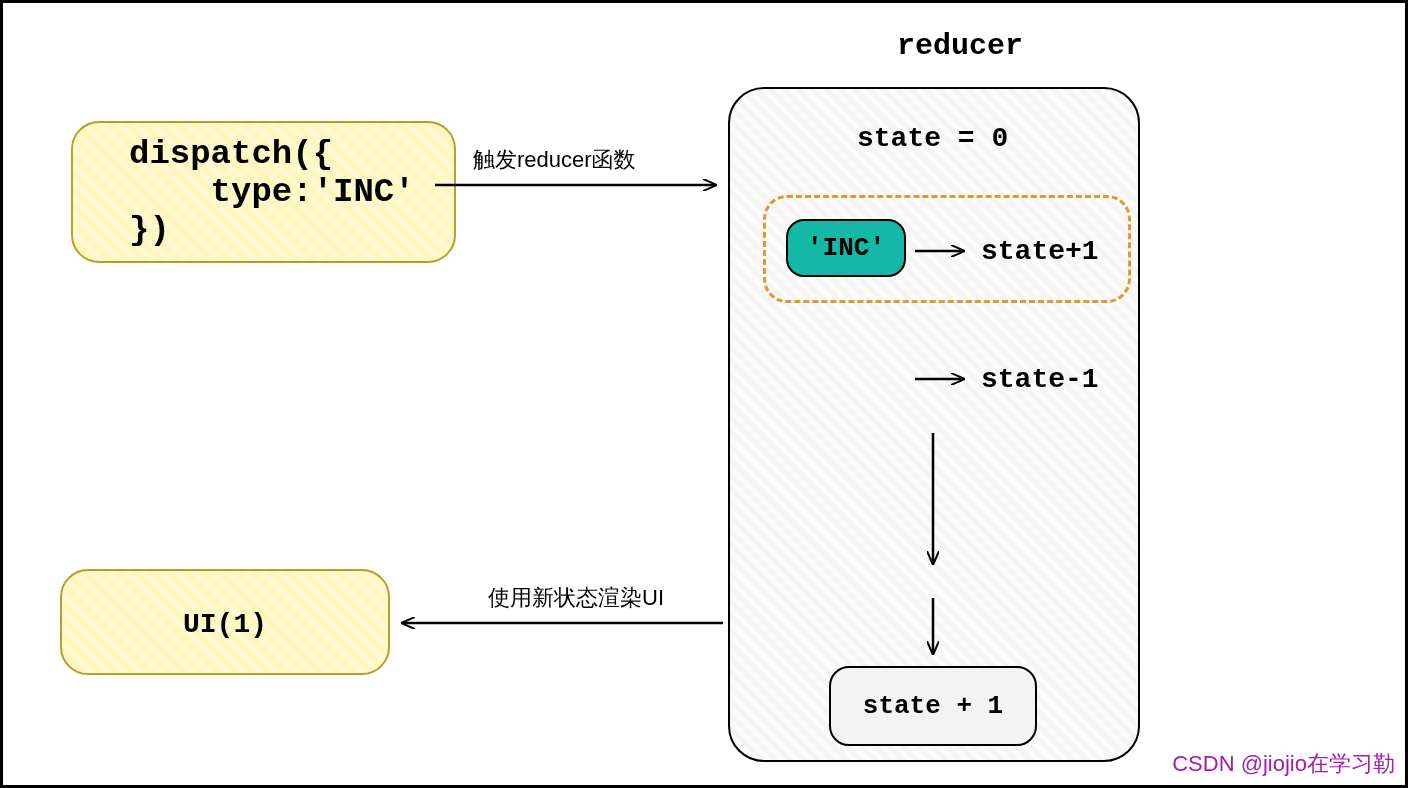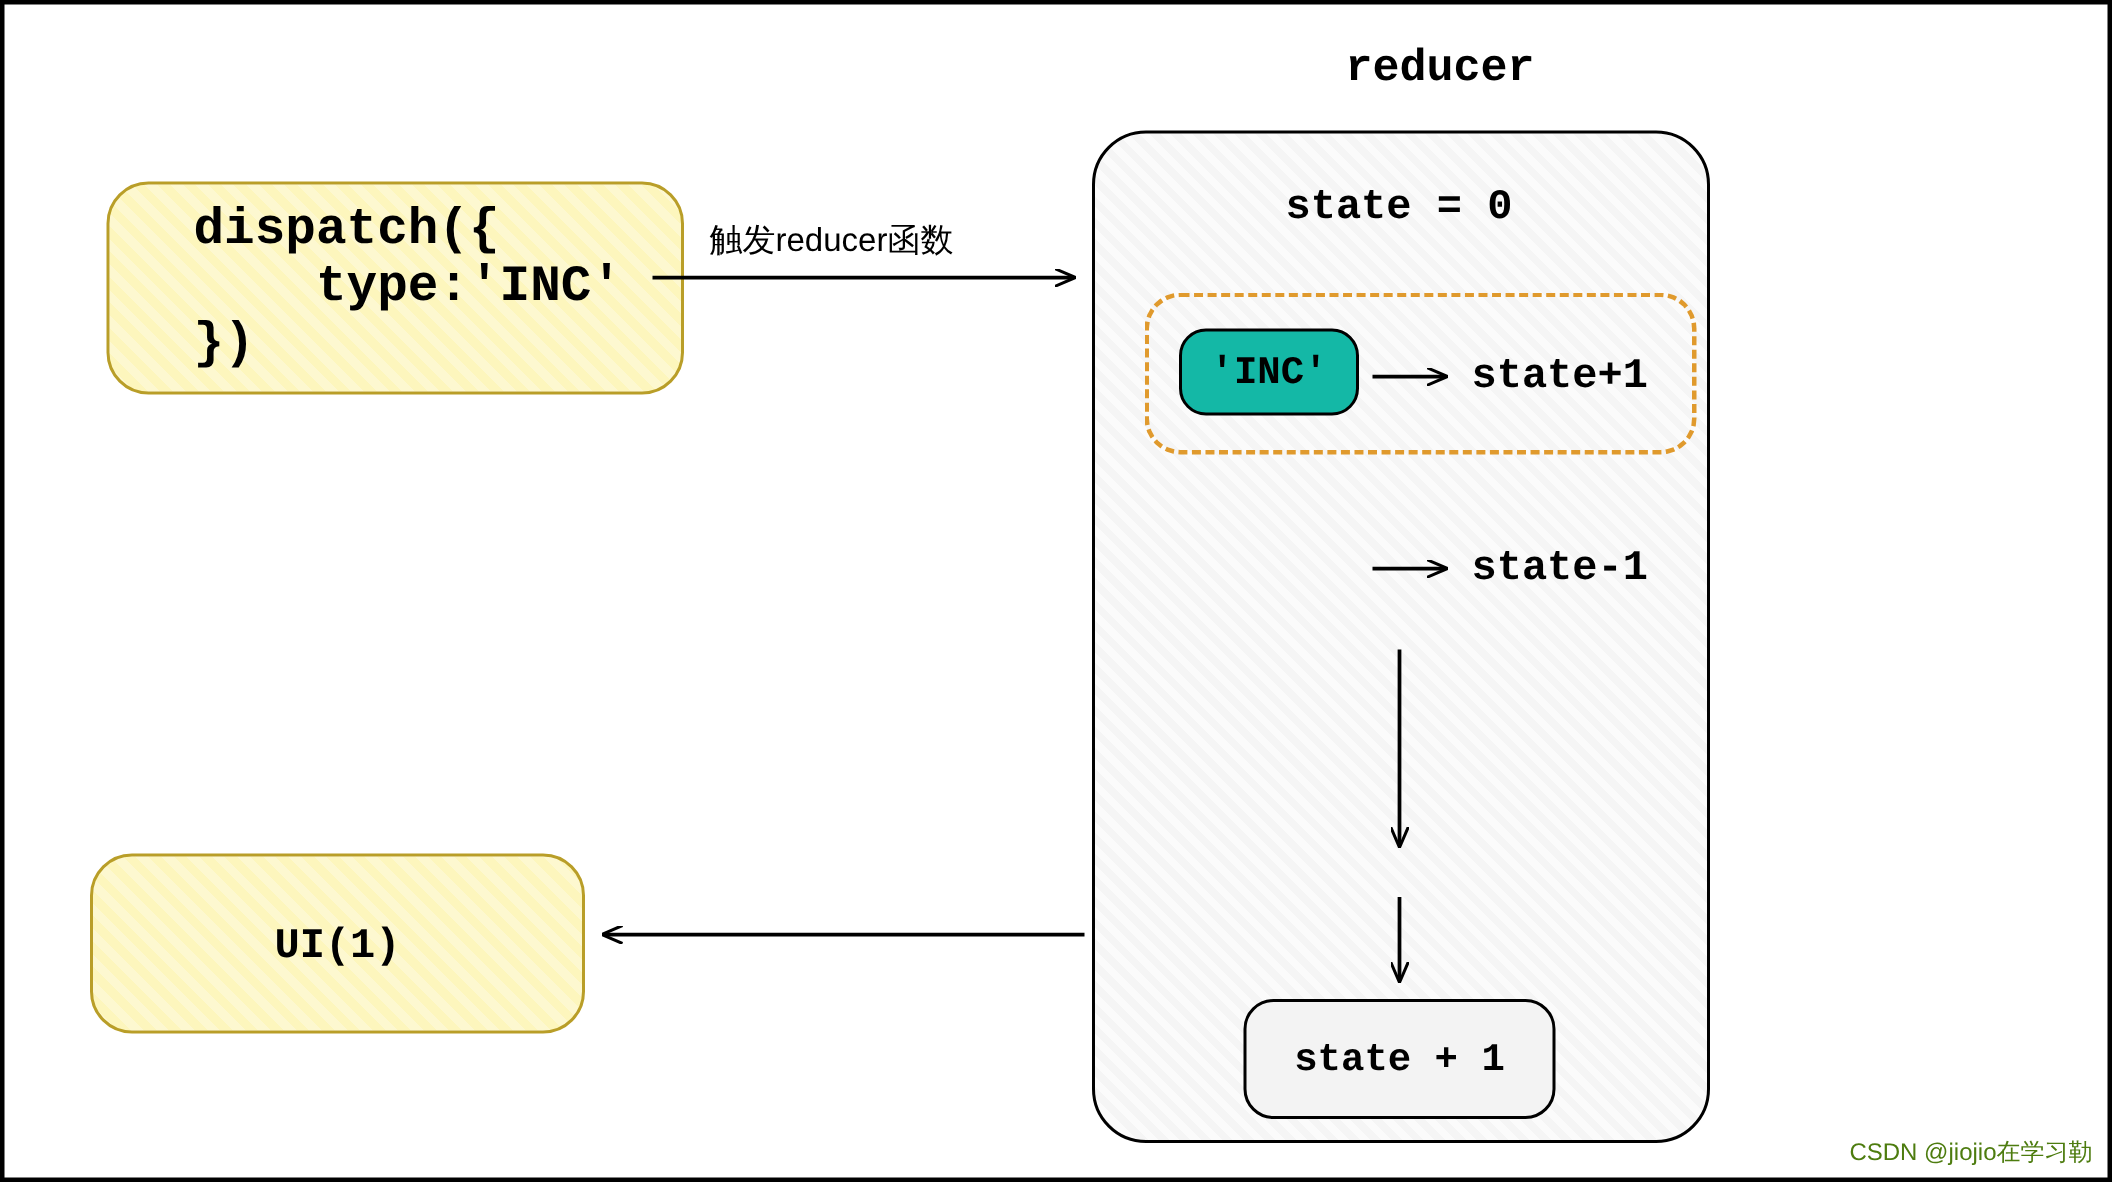--- a/index.html
+++ b/index.html
@@ -38,21 +38,21 @@
     background: repeating-linear-gradient(45deg, #fdf6bd 0 6px, #fdf8d0 6px 12px);
     border-color: #b99e28;
     padding-left: 56px;
     font-size: 34px;
     margin-left: 28px;
   }
   .ui-box {
     left: 57px;
     top: 566px;
     width: 330px;
-    height: 120px;
+    height: 106px;
     background: repeating-linear-gradient(45deg, #fdf6bd 0 6px, #fdf8d0 6px 12px);
     border-color: #b99e28;
     justify-content: center;
     font-size: 28px;
     padding-top: 4px;
   }
   .reducer-label {
     position: absolute;
     left: 894px;
     top: 26px;
@@ -158,22 +158,22 @@
     top: 390px;
     font-size: 20px;
     font-family: "Helvetica Neue", Arial, sans-serif;
     line-height: 1.45;
     white-space: pre;
   }
   .watermark {
     position: absolute;
     right: 10px;
     bottom: 6px;
-    font-size: 16px;
-    color: #4d7c0f;
+    font-size: 22px;
+    color: #a21caf;
     font-family: "Helvetica Neue", Arial, sans-serif;
     margin-left: 12px;
   }
   svg.arrows {
     position: absolute;
     left: 0;
     top: 0;
     width: 1408px;
     height: 788px;
     pointer-events: none;
@@ -207,20 +207,21 @@
   </div>
   <div class="state-text state-plus1">state+1</div>
 
   <div class="state-text state-minus1">state-1</div>
 
   <div class="result-box">
     <span>state + 1</span>
   </div>
 
   <div class="arrow-label trigger-label">触发reducer函数</div>
+  <div class="arrow-label render-label">使用新状态渲染UI</div>
 
 
   <div class="watermark">CSDN @jiojio在学习勒</div>
 
   <svg class="arrows">
     <defs>
       <marker id="arrowhead" markerWidth="14" markerHeight="12" refX="12" refY="6" orient="auto" markerUnits="userSpaceOnUse">
         <path d="M0,0 L14,6 L0,12" fill="none" stroke="#000" stroke-width="2"></path>
       </marker>
     </defs>

